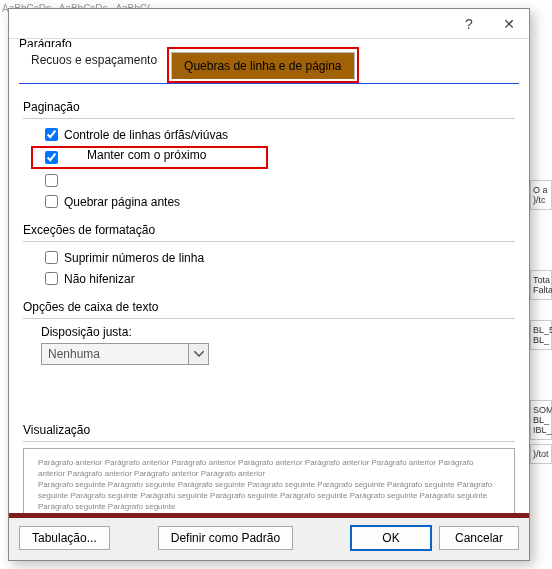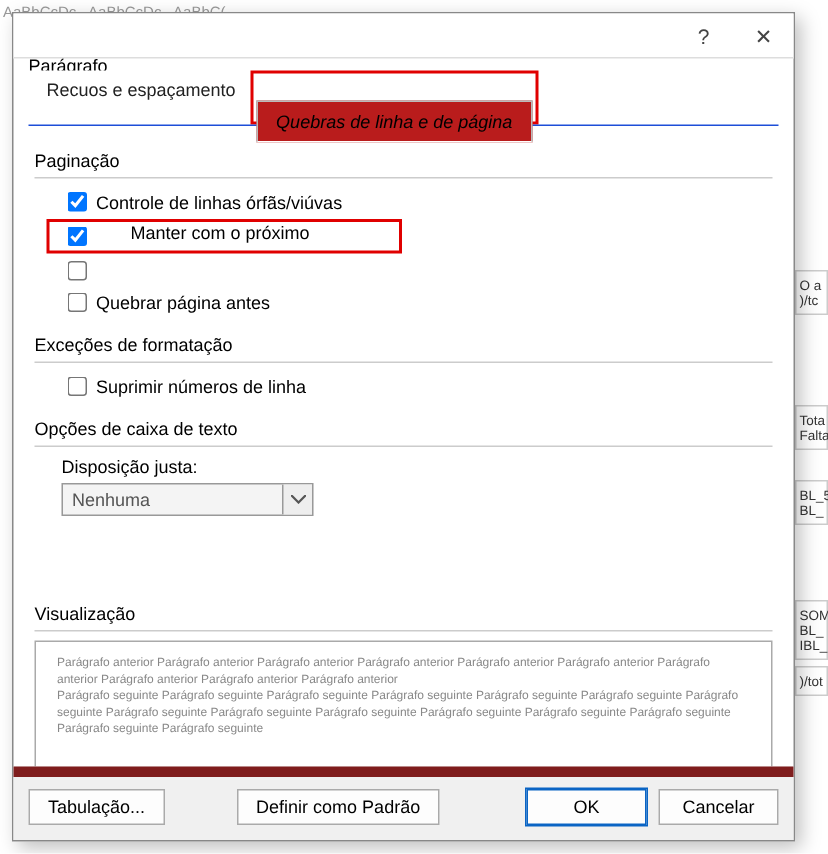--- a/index.html
+++ b/index.html
@@ -61,23 +61,22 @@
     padding:8px 10px 0 10px;
   }
   .tab {
     padding:6px 12px 6px 12px;
     font-size:12px;
     background:#fff;
   }
   .tab.active {
     border:1px solid #bbb;
     border-bottom:1px solid #fff;
-    position:relative; top:16px;
-    background:#b91c1c;
-    font-style:italic;
+    position:relative; top:1px;
+    background:#a16207;
   }
   .tab.inactive {
     color:#222;
   }
   .tab-highlight {
     border:2px solid #e00000;
     padding:2px;
     margin-left:-2px;
   }
   .body {
@@ -140,21 +139,21 @@
     font-size:8px;
     color:#888;
     line-height:11px;
   }
   .preview .bold { color:#555; font-size:8px; }
   .btnbar {
     padding:8px 10px 10px 10px;
     display:flex;
     align-items:center;
     background:#f0f0f0;
-    border-top:7px solid #7f1d1d;
+    border-top:5px solid #7f1d1d;
   }
   .btn {
     height:24px;
     min-width:80px;
     padding:0 12px;
     background:#fdfdfd;
     border:1px solid #aaa;
     font-size:12px;
     display:inline-flex;
     align-items:center;
@@ -228,20 +227,24 @@
     </div>
 
     <div class="grouplabel" style="margin-top:12px">Exceções de formatação</div>
     <hr class="sep">
 
     <div class="cb-row">
       <input type="checkbox" style="">
       <span>Suprimir números de linha</span>
     </div>
 
+    <div class="cb-row">
+      <input type="checkbox" style="">
+      <span>Não hifenizar</span>
+    </div>
 
     <div class="grouplabel" style="margin-top:12px">Opções de caixa de texto</div>
     <hr class="sep">
 
     <div class="fieldlabel">Disposição justa:</div>
     <div class="combo">
       <span class="combo-val">Nenhuma</span>
       <span class="combo-btn">
         <svg width="10" height="6" viewBox="0 0 10 6">
             <path d="M0 0 L5 5 L10 0" fill="none" stroke="#555" stroke-width="1.5"></path>

